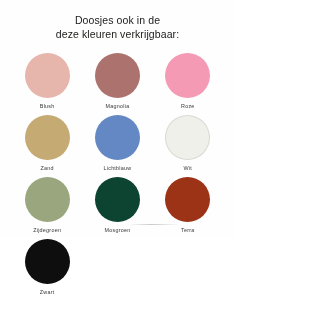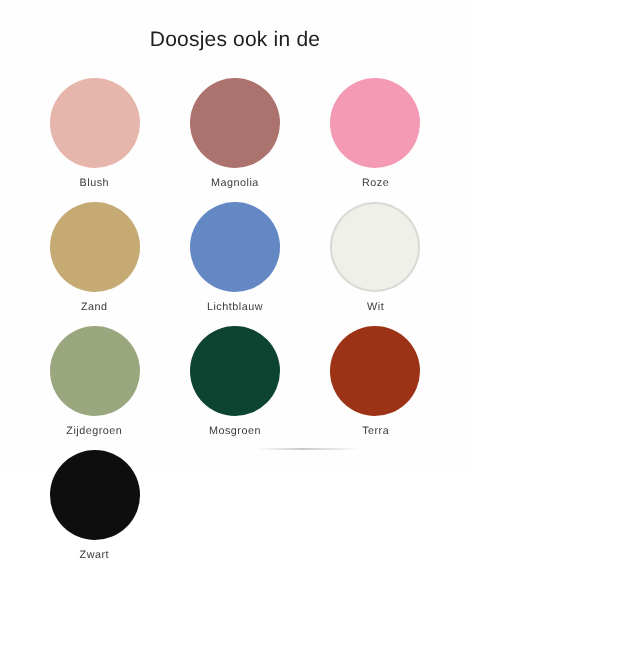--- a/index.html
+++ b/index.html
@@ -77,20 +77,21 @@
     background: linear-gradient(90deg, rgba(170,170,170,0) 0%, rgba(150,150,150,0.5) 45%, rgba(170,170,170,0) 100%);
   }
 </style>
 </head>
 <body>
 
 <div class="sheet">
 
   <div class="heading">
     <span class="line">Doosjes ook in de</span>
+    <span class="line">deze kleuren verkrijgbaar:</span>
   </div>
 
   <div class="swatch-grid">
       <div class="swatch">
         <div class="dot" style="background: rgb(230, 181, 171);"></div>
         <div class="swatch-label">Blush</div>
       </div>
       <div class="swatch">
         <div class="dot" style="background: rgb(172, 115, 110);"></div>
         <div class="swatch-label">Magnolia</div>

